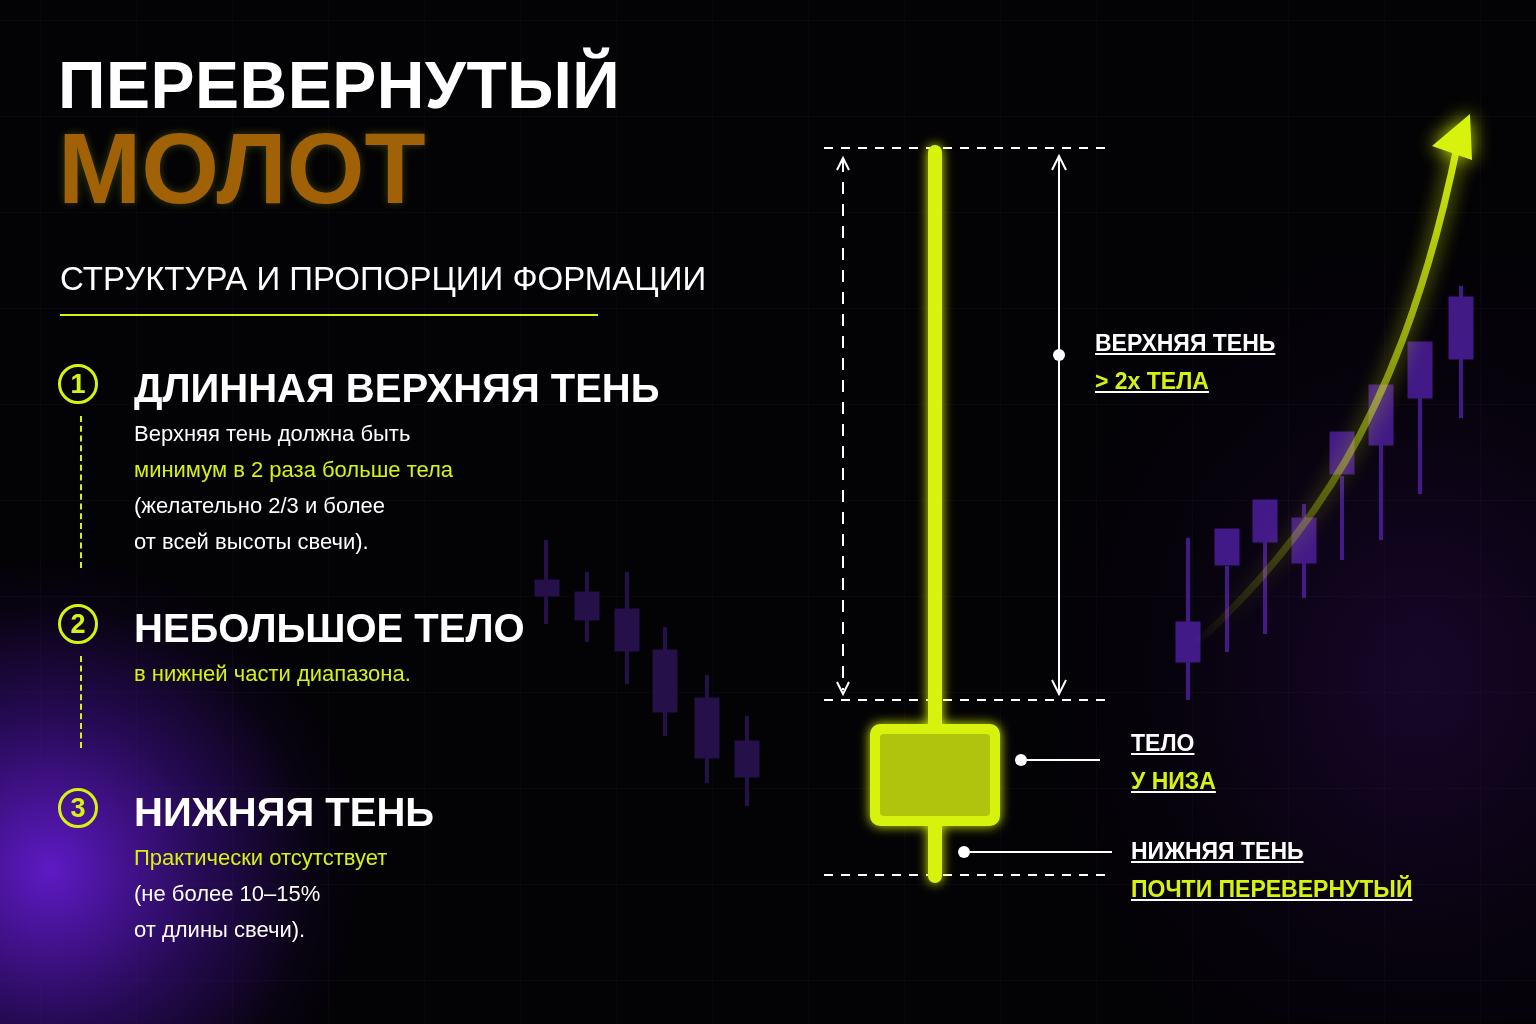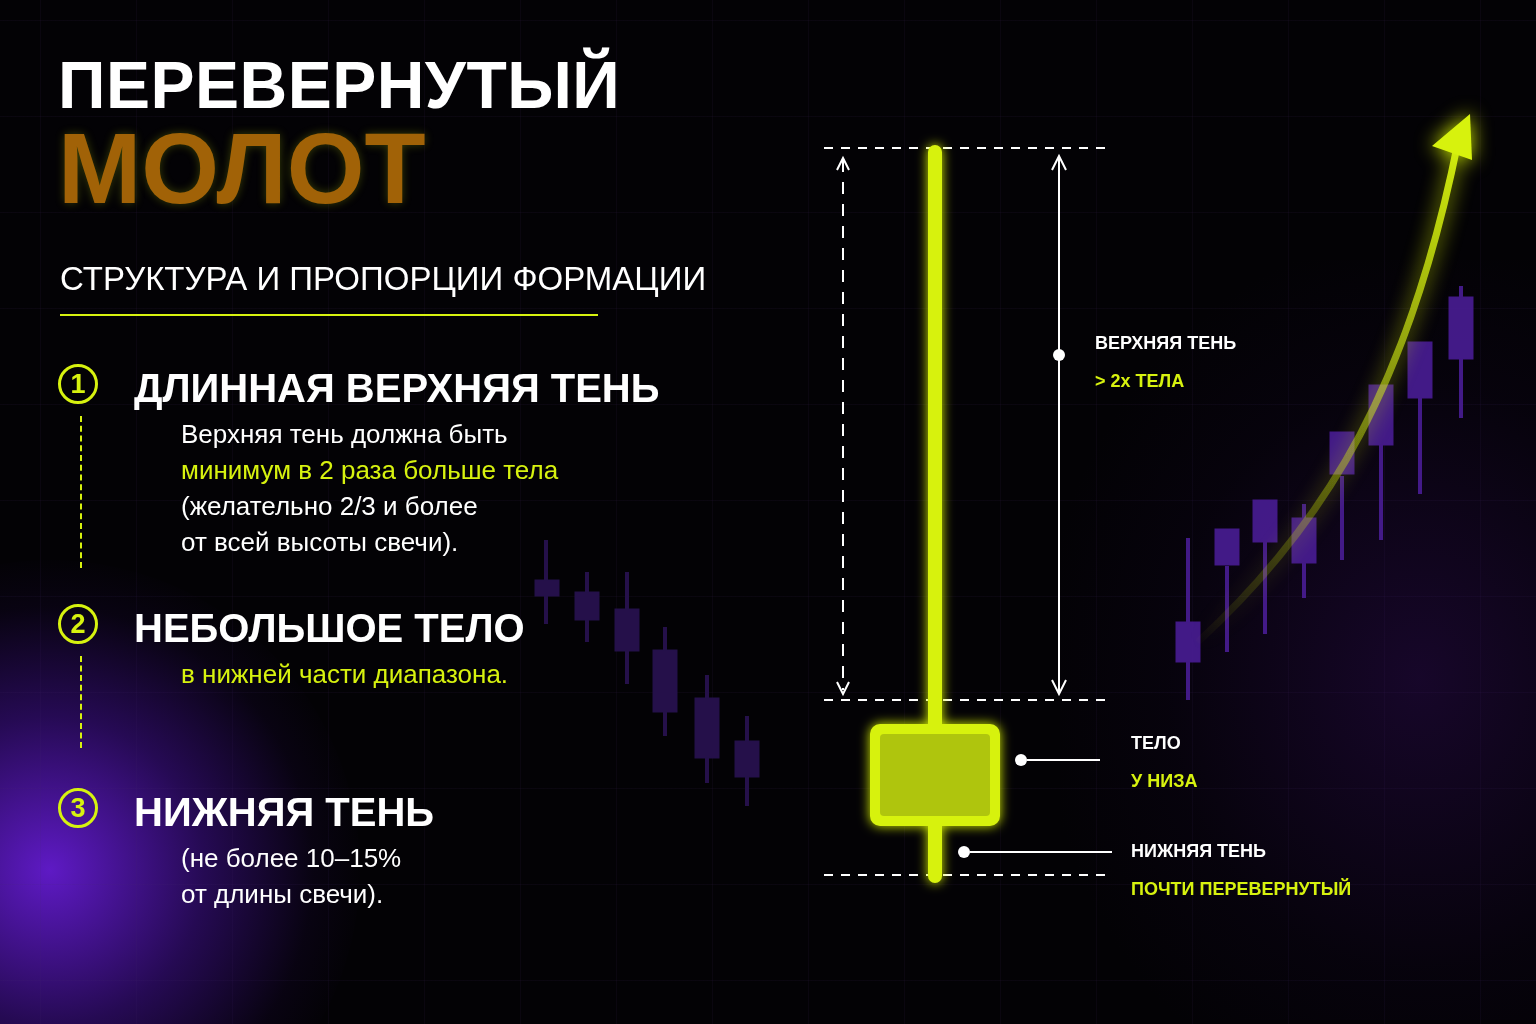--- a/index.html
+++ b/index.html
@@ -47,26 +47,26 @@
     border: 3px solid #d7f20f; color: #d7f20f; font-weight: 700; font-size: 27px;
     display: flex; align-items: center; justify-content: center; box-sizing: border-box;
   }
   .step-line {
     position: absolute; left: 22px; width: 0; border-left: 2px dashed #d7f20f;
   }
   .step-title {
     position: absolute; left: 76px; top: 4px; font-size: 40px; font-weight: 700; color: #ffffff;
     white-space: nowrap; line-height: 1;
   }
-  .step-body { position: absolute; left: 76px; top: 52px; font-size: 26px; line-height: 36px; white-space: nowrap; margin-left: 47px; }
+  .step-body { position: absolute; left: 76px; top: 52px; font-size: 22px; line-height: 36px; white-space: nowrap; }
   .step-body div { height: 36px; }
   .white { color: #ffffff; }
   .lime { color: #d7f20f; }
   .diagram-svg { position: absolute; left: 0; top: 0; }
-  .label { position: absolute; font-weight: 700; font-size: 18px; line-height: 38px; white-space: nowrap; }
+  .label { position: absolute; font-weight: 700; font-size: 23px; line-height: 38px; white-space: nowrap; text-decoration: underline; }
 </style>
 </head>
 <body>
 
 <div class="bg-glow-left"></div>
 <div class="bg-glow-right"></div>
 <div class="grid"></div>
 
 <svg class="diagram-svg" width="1536" height="1024" viewBox="0 0 1536 1024">
   <defs>
@@ -187,20 +187,21 @@
   <div class="step-title">НЕБОЛЬШОЕ ТЕЛО</div>
   <div class="step-body">
     <div class="lime">в нижней части диапазона.</div>
   </div>
 </div>
 
 <div class="step" style="top:788px;">
   <div class="step-num">3</div>
   <div class="step-title">НИЖНЯЯ ТЕНЬ</div>
   <div class="step-body">
+    <div class="lime">Практически отсутствует</div>
     <div class="white">(не более 10–15%</div>
     <div class="white">от длины свечи).</div>
   </div>
 </div>
 
 <div class="label" style="left:1095px;top:324px;">
   <div class="white">ВЕРХНЯЯ ТЕНЬ</div>
   <div class="lime">&gt; 2x ТЕЛА</div>
 </div>
 <div class="label" style="left:1131px;top:724px;">

